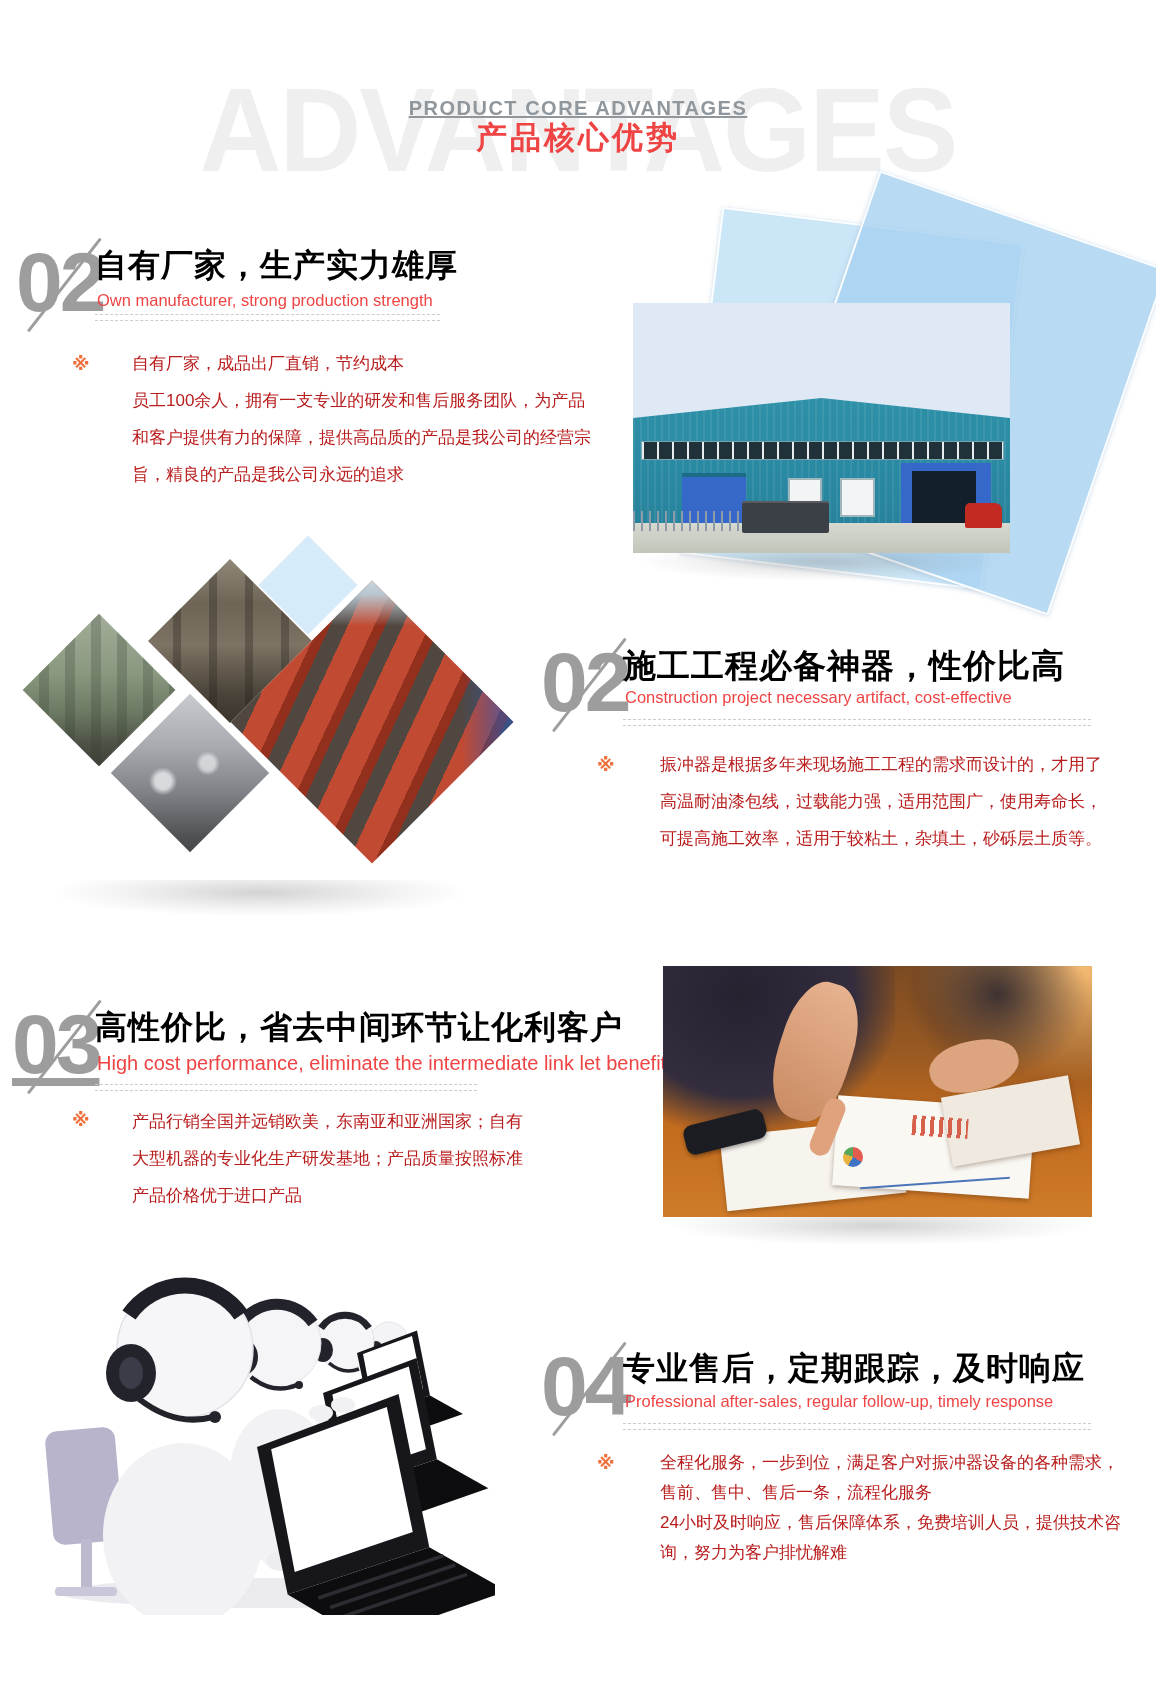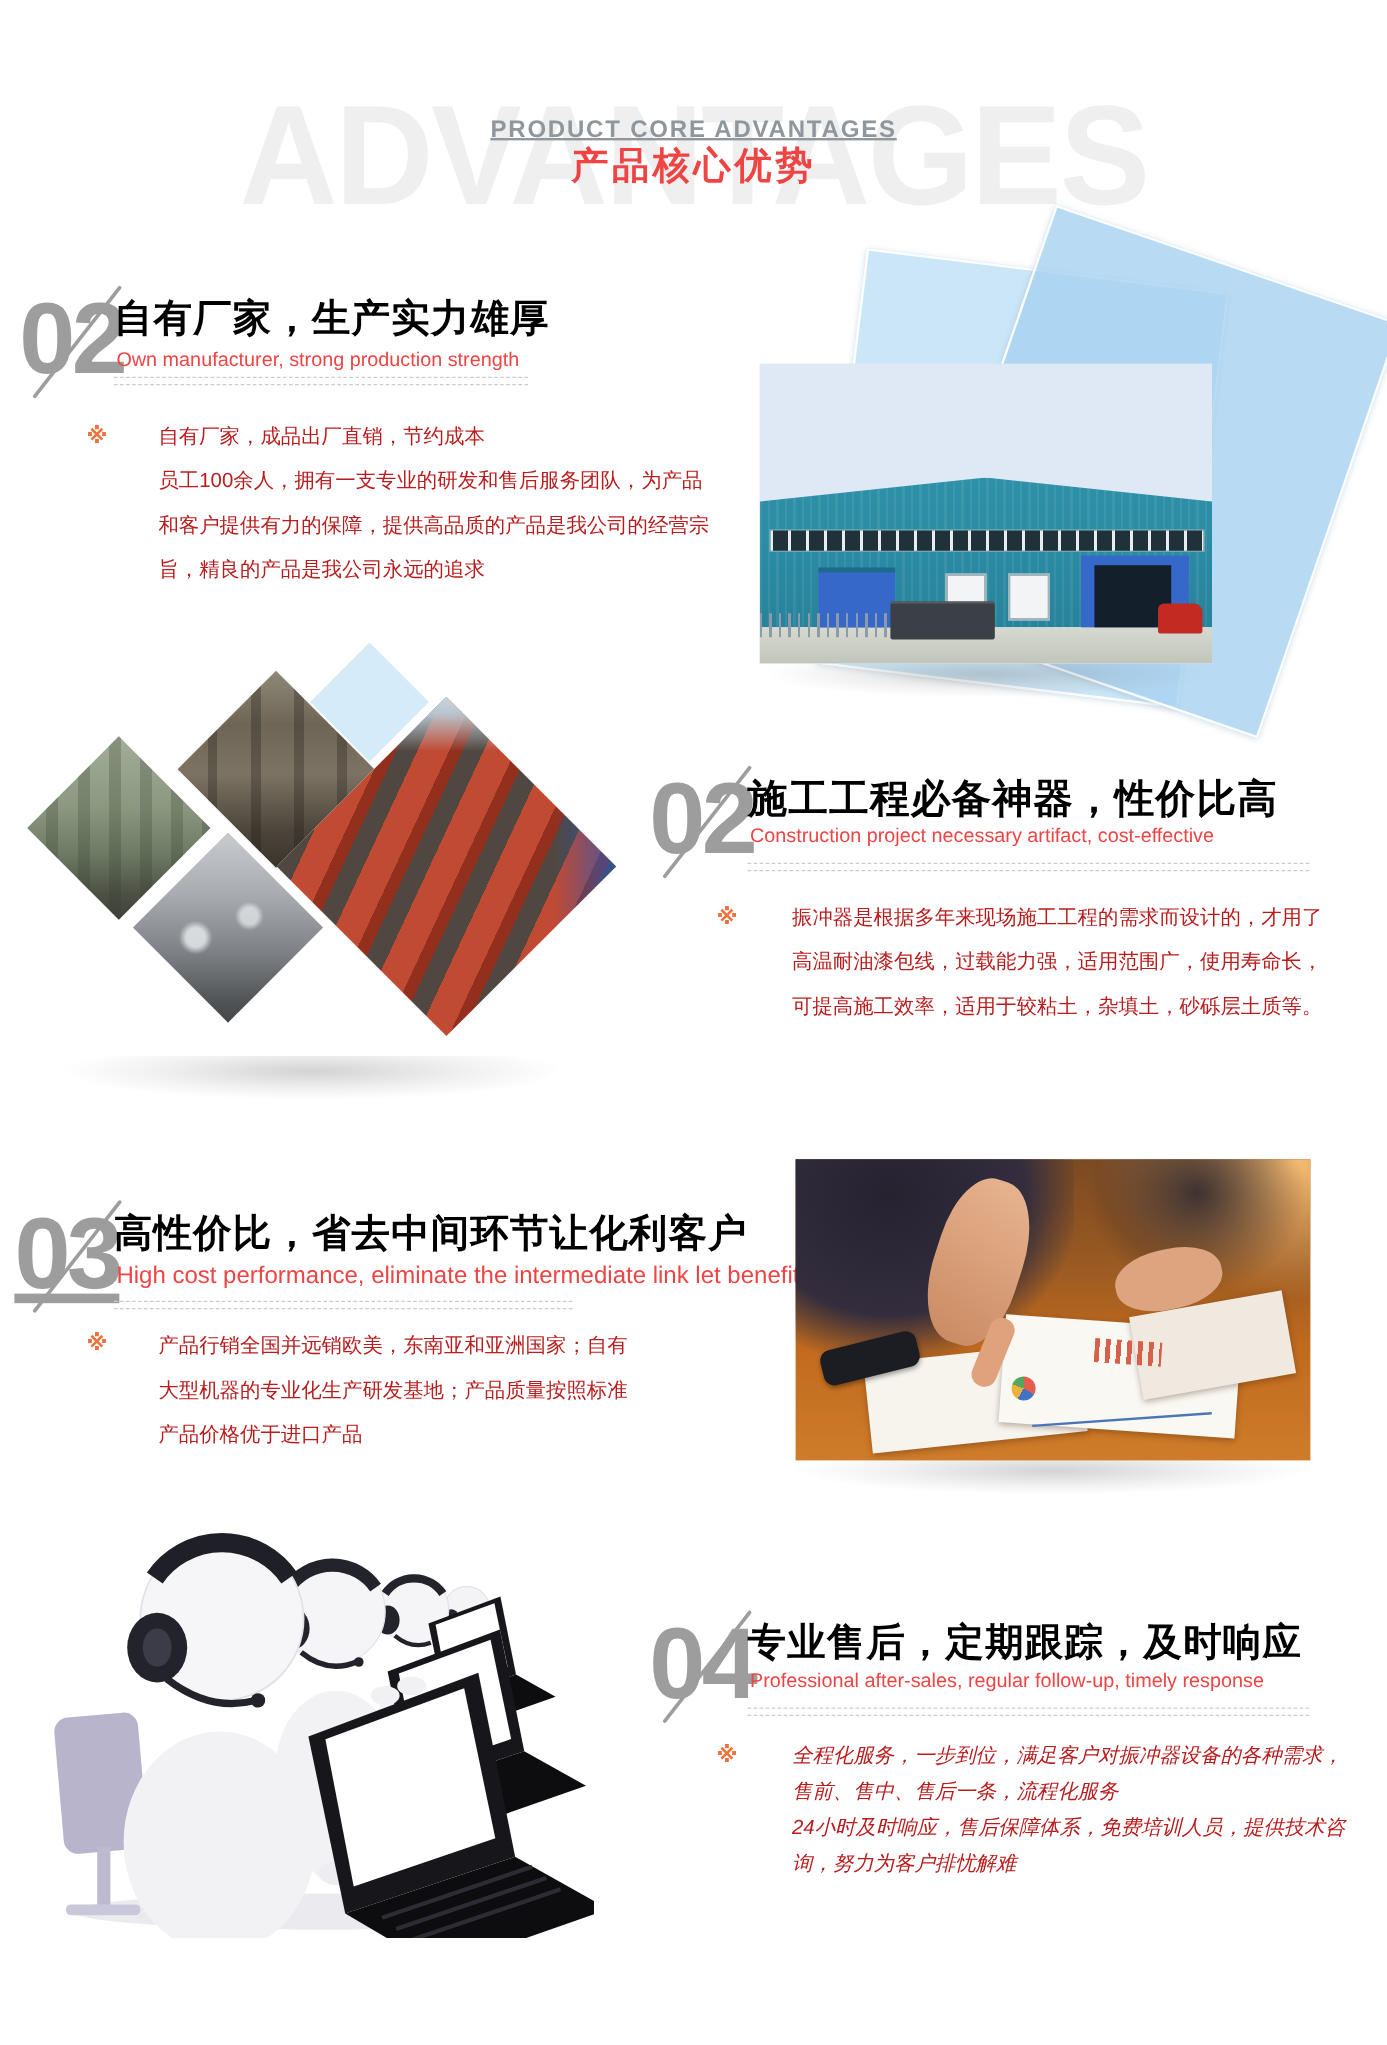--- a/index.html
+++ b/index.html
@@ -40,21 +40,21 @@
   }
   .dotline {
     position:absolute; height:5px;
     border-top:1px dashed #cccccc; border-bottom:1px dashed #cccccc; z-index:2;
   }
   .marker {
     position:absolute; font-size:18px; font-weight:bold; color:#f0703c; z-index:2;
   }
   .body-text { position:absolute; font-size:17px; color:#b91c1c; z-index:2;margin-left:32px; }
   .body-text div { line-height:37px; white-space:nowrap; }
-  .body-text.tight div { line-height:30px;font-style:italic; }
+  .body-text.tight div { line-height:30px; }
   .soft-shadow { position:absolute; z-index:1;
     background:radial-gradient(ellipse at 50% 35%, rgba(110,110,110,0.30) 0%, rgba(140,140,140,0.12) 45%, rgba(160,160,160,0) 72%);
   }
   
   .sheet {
     position:absolute; border:2px solid rgba(255,255,255,0.95);
     box-shadow:0 1px 5px rgba(130,160,190,0.35); z-index:1;
   }
   .sheet.s1 { left:700px; top:224px; width:300px; height:345px; transform:rotate(7deg);  background:rgba(186,221,244,0.75); }
   .sheet.s2 { left:812px; top:210px; width:300px; height:362px; transform:rotate(19deg); background:rgba(166,209,240,0.80); }

